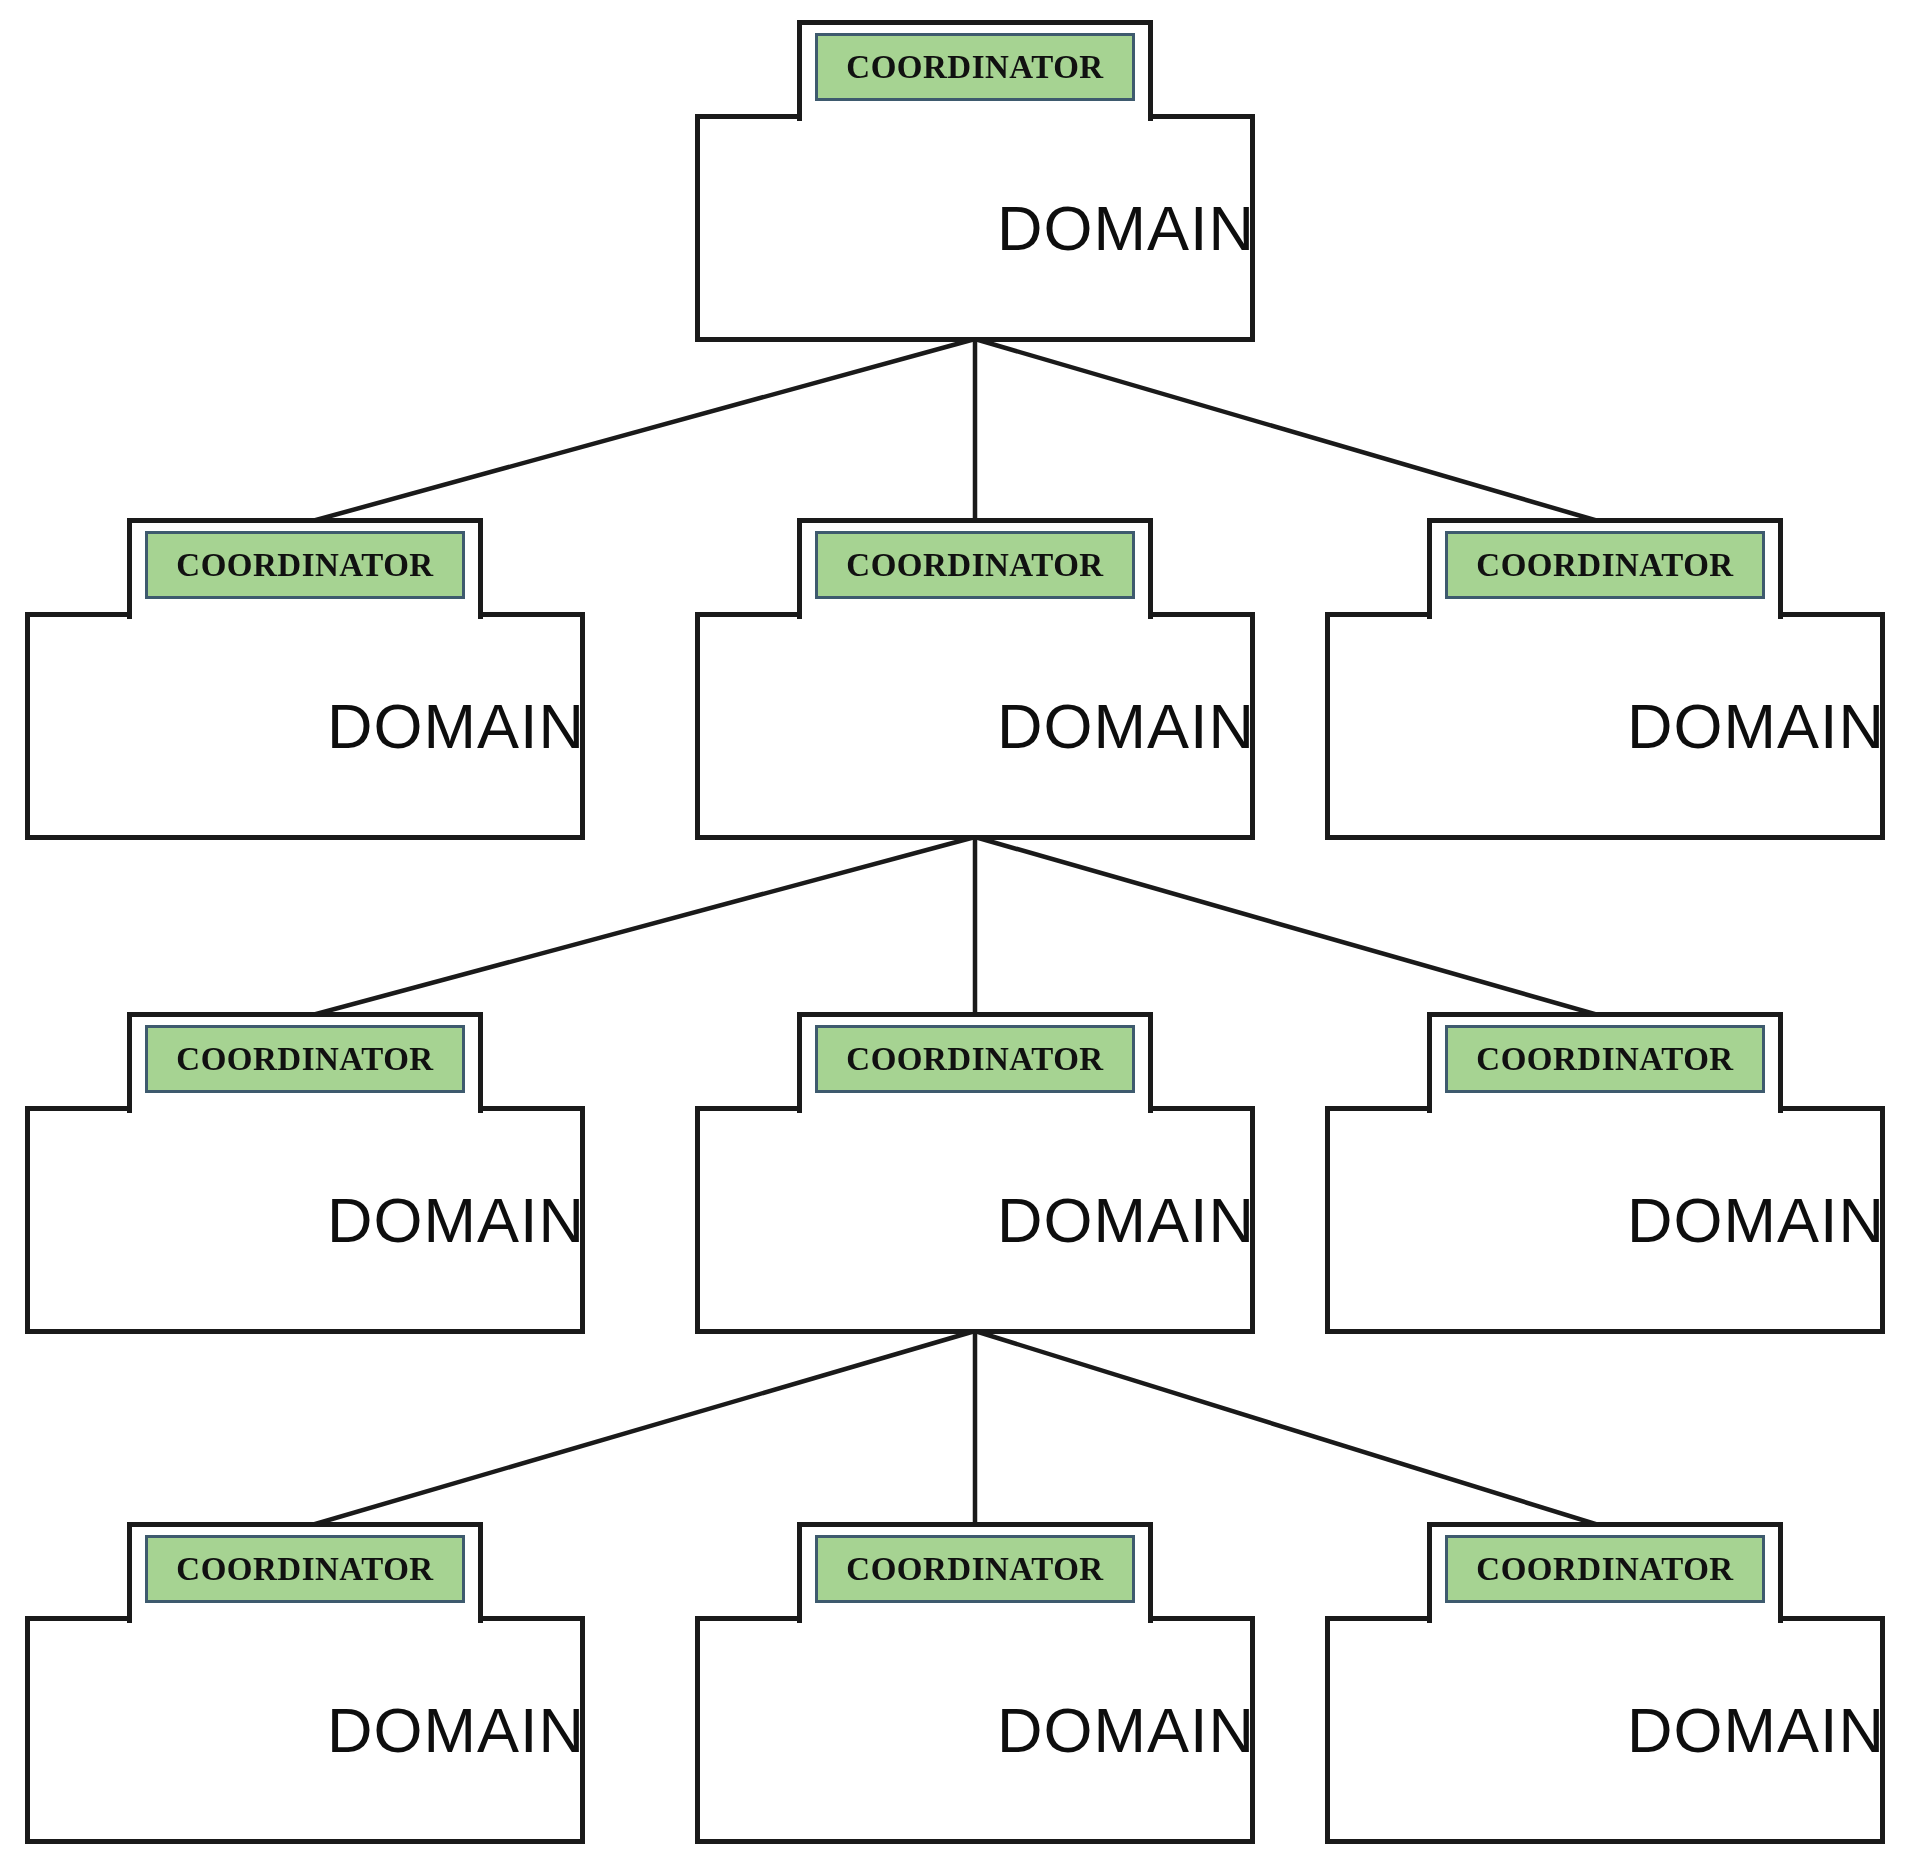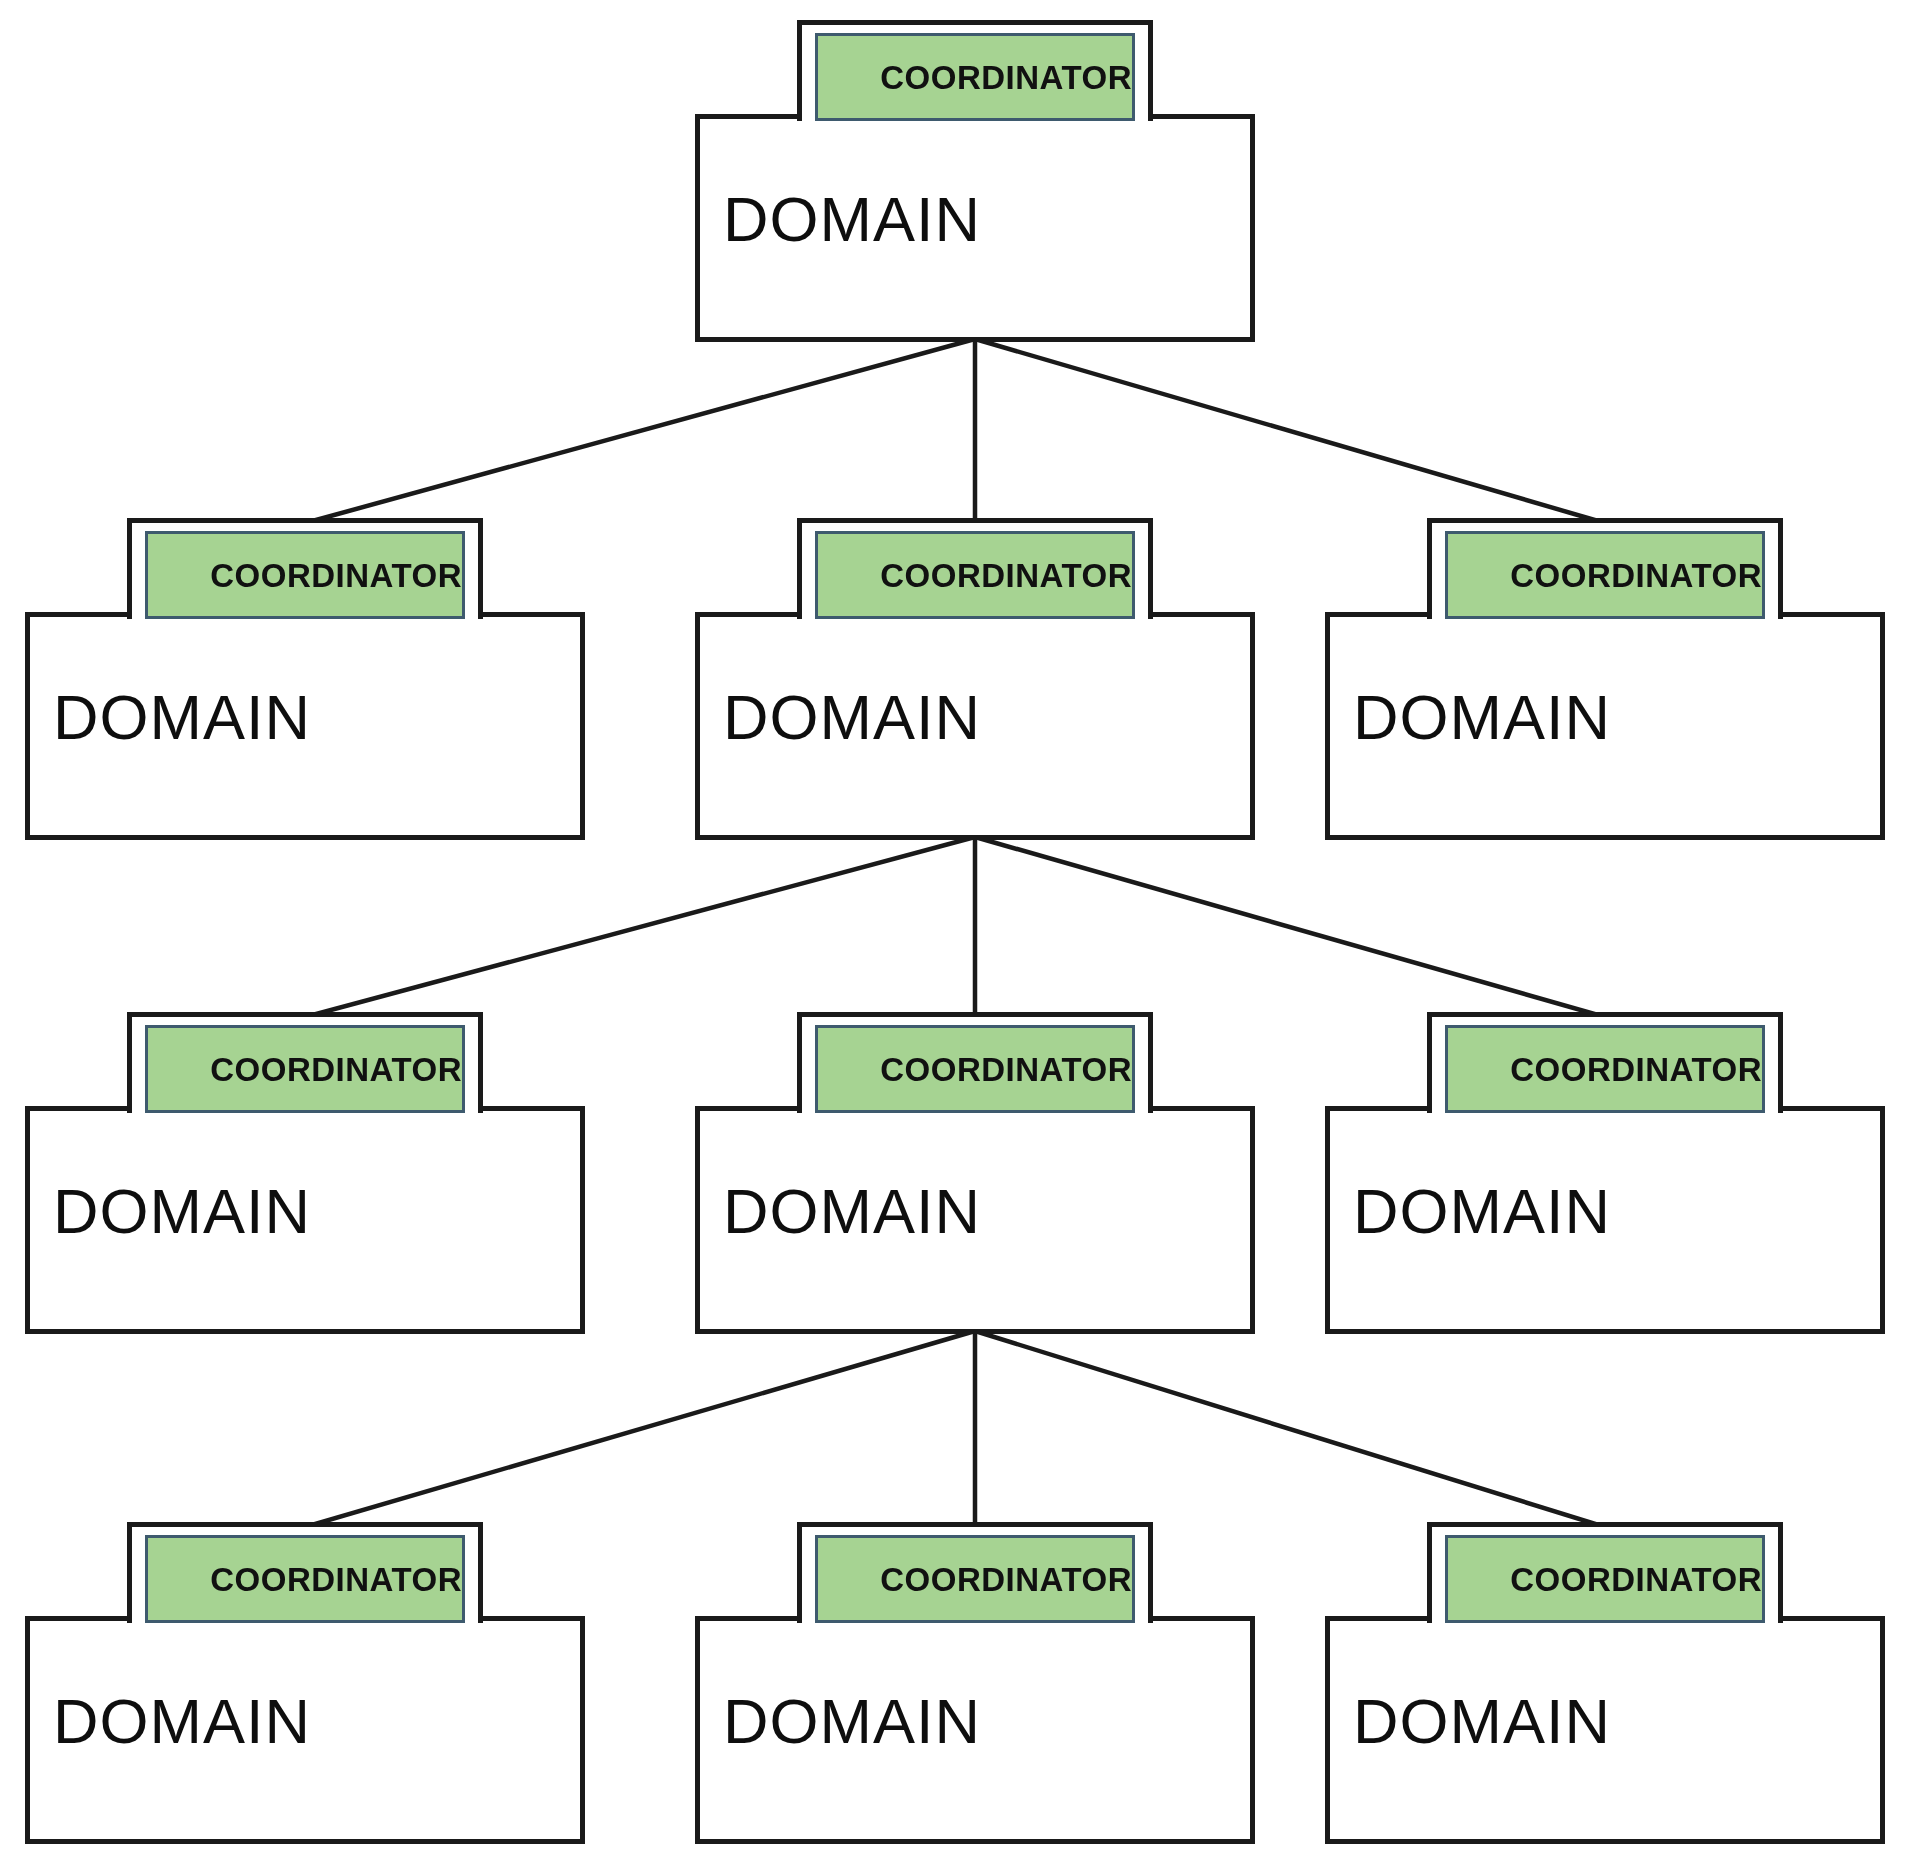--- a/index.html
+++ b/index.html
@@ -39,37 +39,37 @@
     z-index:2;
   }
   .node .base{
     position:absolute;left:0;top:94px;width:560px;height:228px;
     box-sizing:border-box;
     background:var(--node-fill);
     border:5px solid var(--node-border);
     z-index:1;
   }
   .node .tab{
-    position:absolute;left:120px;top:13px;width:320px;height:88px;
+    position:absolute;left:120px;top:13px;width:320px;height:68px;
     box-sizing:border-box;
     background:var(--tab-fill);
     border:3px solid var(--tab-border);
-    display:flex;align-items:center;justify-content:flex-end;
+    display:flex;align-items:center;justify-content:center;
     z-index:3;
+    font-family:Liberation Serif, serif;
   }
   .node .tab span{
     font-size:33px;font-weight:700;line-height:1;
     color:var(--tab-text);
     letter-spacing:0.5px;
   }
   .node .base-label{
-    position:absolute;left:0;top:85px;width:560px;height:228px;
-    display:flex;align-items:center;justify-content:flex-start;
+    position:absolute;left:0;top:94px;width:560px;height:228px;
+    display:flex;align-items:center;justify-content:flex-end;
     z-index:3;
-    padding-left:28px;
   }
   .node .base-label span{
     font-size:63px;font-weight:400;line-height:1;
     color:var(--body-text);
     letter-spacing:1px;
   }
 </style>
 </head>
 <body>
 

